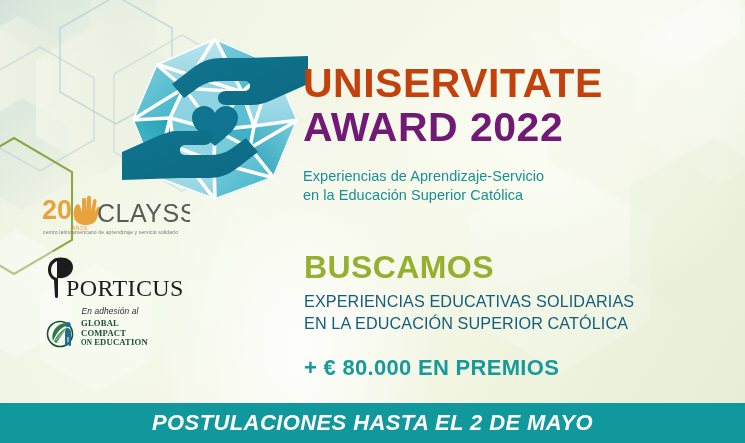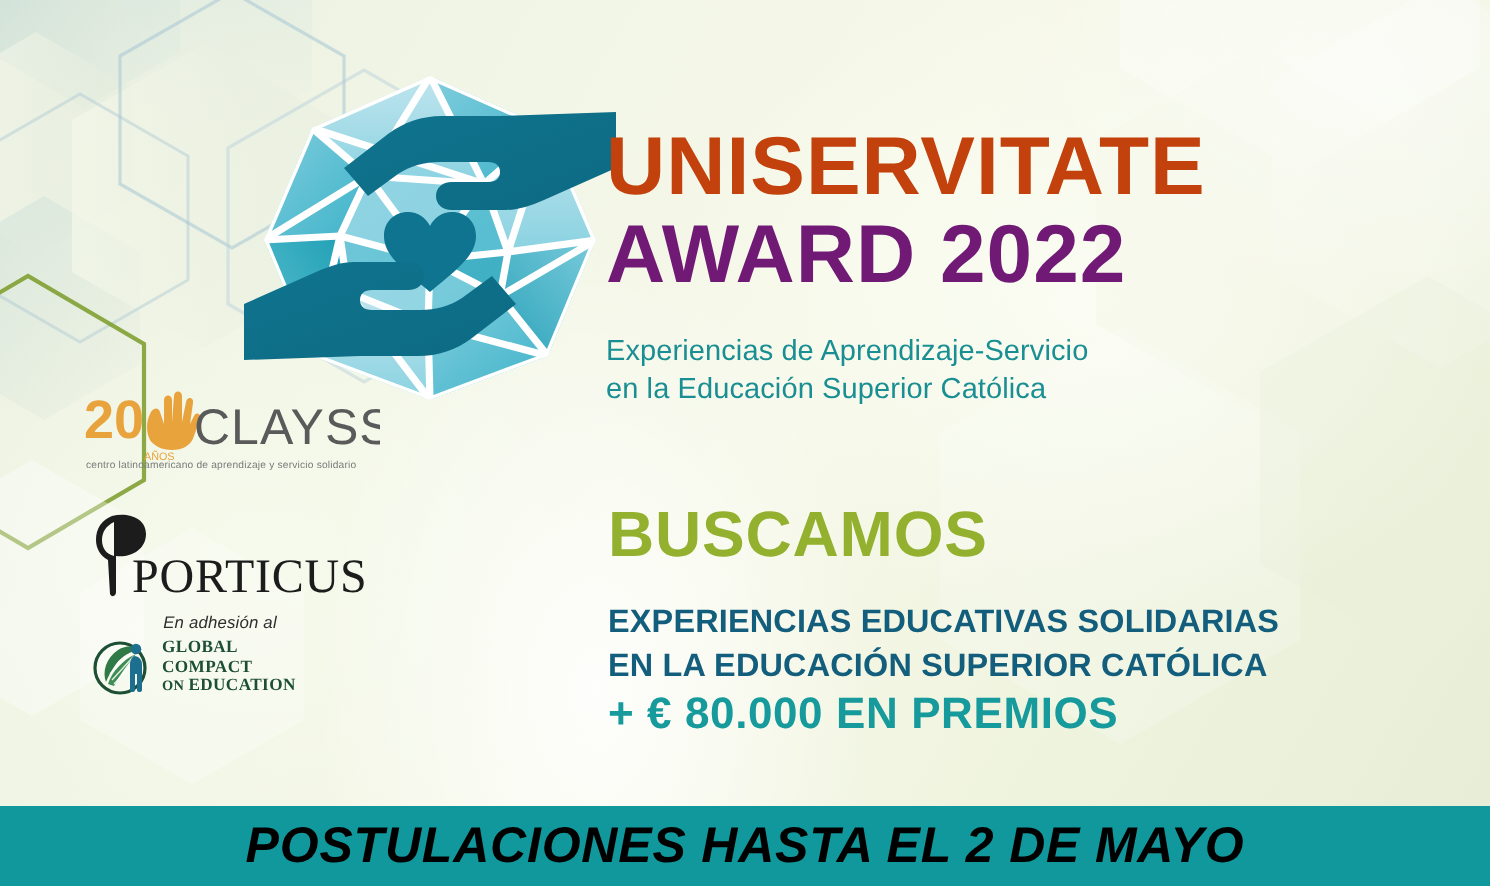--- a/index.html
+++ b/index.html
@@ -89,28 +89,29 @@
   }
   .copy-h1 {
     font-size: 32px;
     line-height: 34px;
     font-weight: bold;
     color: #93b02f;
     letter-spacing: .4px;
     margin-top: 16px;
   }
   .copy-sub {
-    margin-top: 17px;
+    margin-top: 7px;
     font-size: 16.2px;
     line-height: 21.5px;
-    font-weight: bold;
+    font-weight: normal;
     color: #135e7d;
     letter-spacing: .1px;
   }
   .copy-prize {
+    margin-top: 21px;
     font-size: 22px;
     line-height: 25px;
     font-weight: bold;
     color: #169a9c;
     letter-spacing: .3px;
   }
 
   
   .sponsors {
     position: absolute;
@@ -147,22 +148,22 @@
     left: 0;
     right: 0;
     bottom: 0;
     height: 40px;
     background: #11989c;
     display: flex;
     align-items: center;
     justify-content: center;
   }
   .footer-text {
-    color: #000000;
-    font-size: 25px;
+    color: #ffffff;
+    font-size: 22px;
     font-weight: bold;
     font-style: italic;
     letter-spacing: .4px;
   }
 </style>
 </head>
 <body>
 
 <div id="banner">
 

